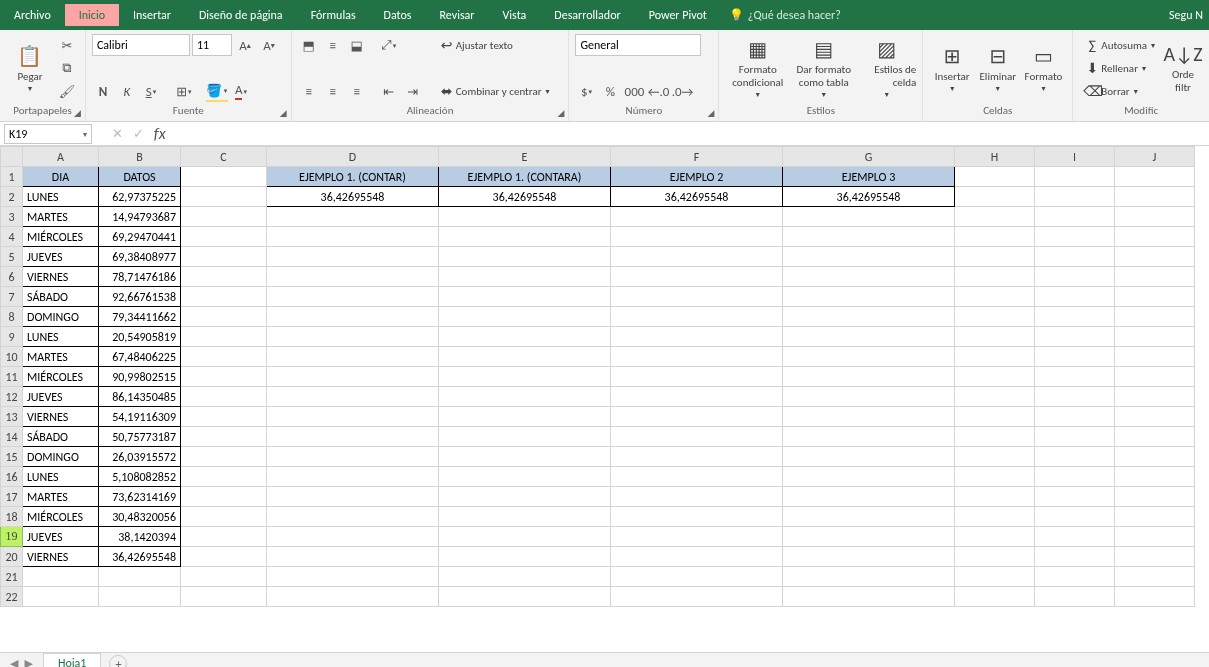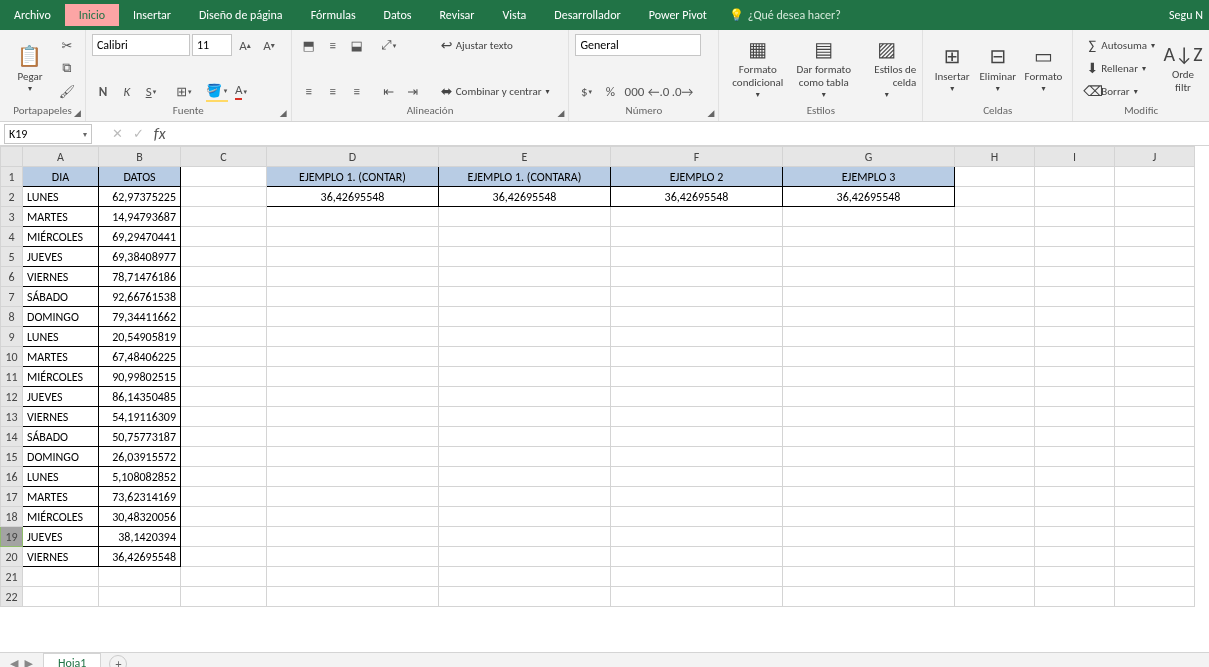--- a/index.html
+++ b/index.html
@@ -48,21 +48,21 @@
 .fx { margin-left: 10px; font-style: italic; font-size: 16px; color: #555; }
 .fbar-input { flex:1; height:20px; border:none; font-size:12px; padding:0 6px; }
 
 
 .gridwrap { height: 506px; overflow: hidden; position: relative; background: #fff; }
 table.grid { border-collapse: collapse; table-layout: fixed; }
 table.grid th, table.grid td { border: 1px solid #d4d4d4; font-size: 12px; height: 20px; padding: 0 4px; white-space: nowrap; }
 table.grid th { background: #e6e6e6; color: #444; font-weight: normal; text-align: center; }
 table.grid th.corner { background: #e6e6e6; width: 22px; }
 table.grid th.rowh { width: 22px; text-align: center; background: #e6e6e6; }
-table.grid th.rowh.sel { background: #a3a3a3; border-color:#8fbb6b; }
+table.grid th.rowh.sel { background: #bef264; border-color:#8fbb6b;font-family:Liberation Serif, serif; }
 table.grid td { text-align: right; }
 table.grid td.txt { text-align: left; }
 .colA { width: 76px; }
 .colB { width: 82px; }
 .colC { width: 86px; }
 .colW { width: 172px; }
 .colN { width: 80px; }
 
 .hdrcell { background: #b8cce4 !important; text-align: center !important; font-weight: normal; border: 1.5px solid #000 !important; }
 .databorder { border: 1.5px solid #000 !important; }

